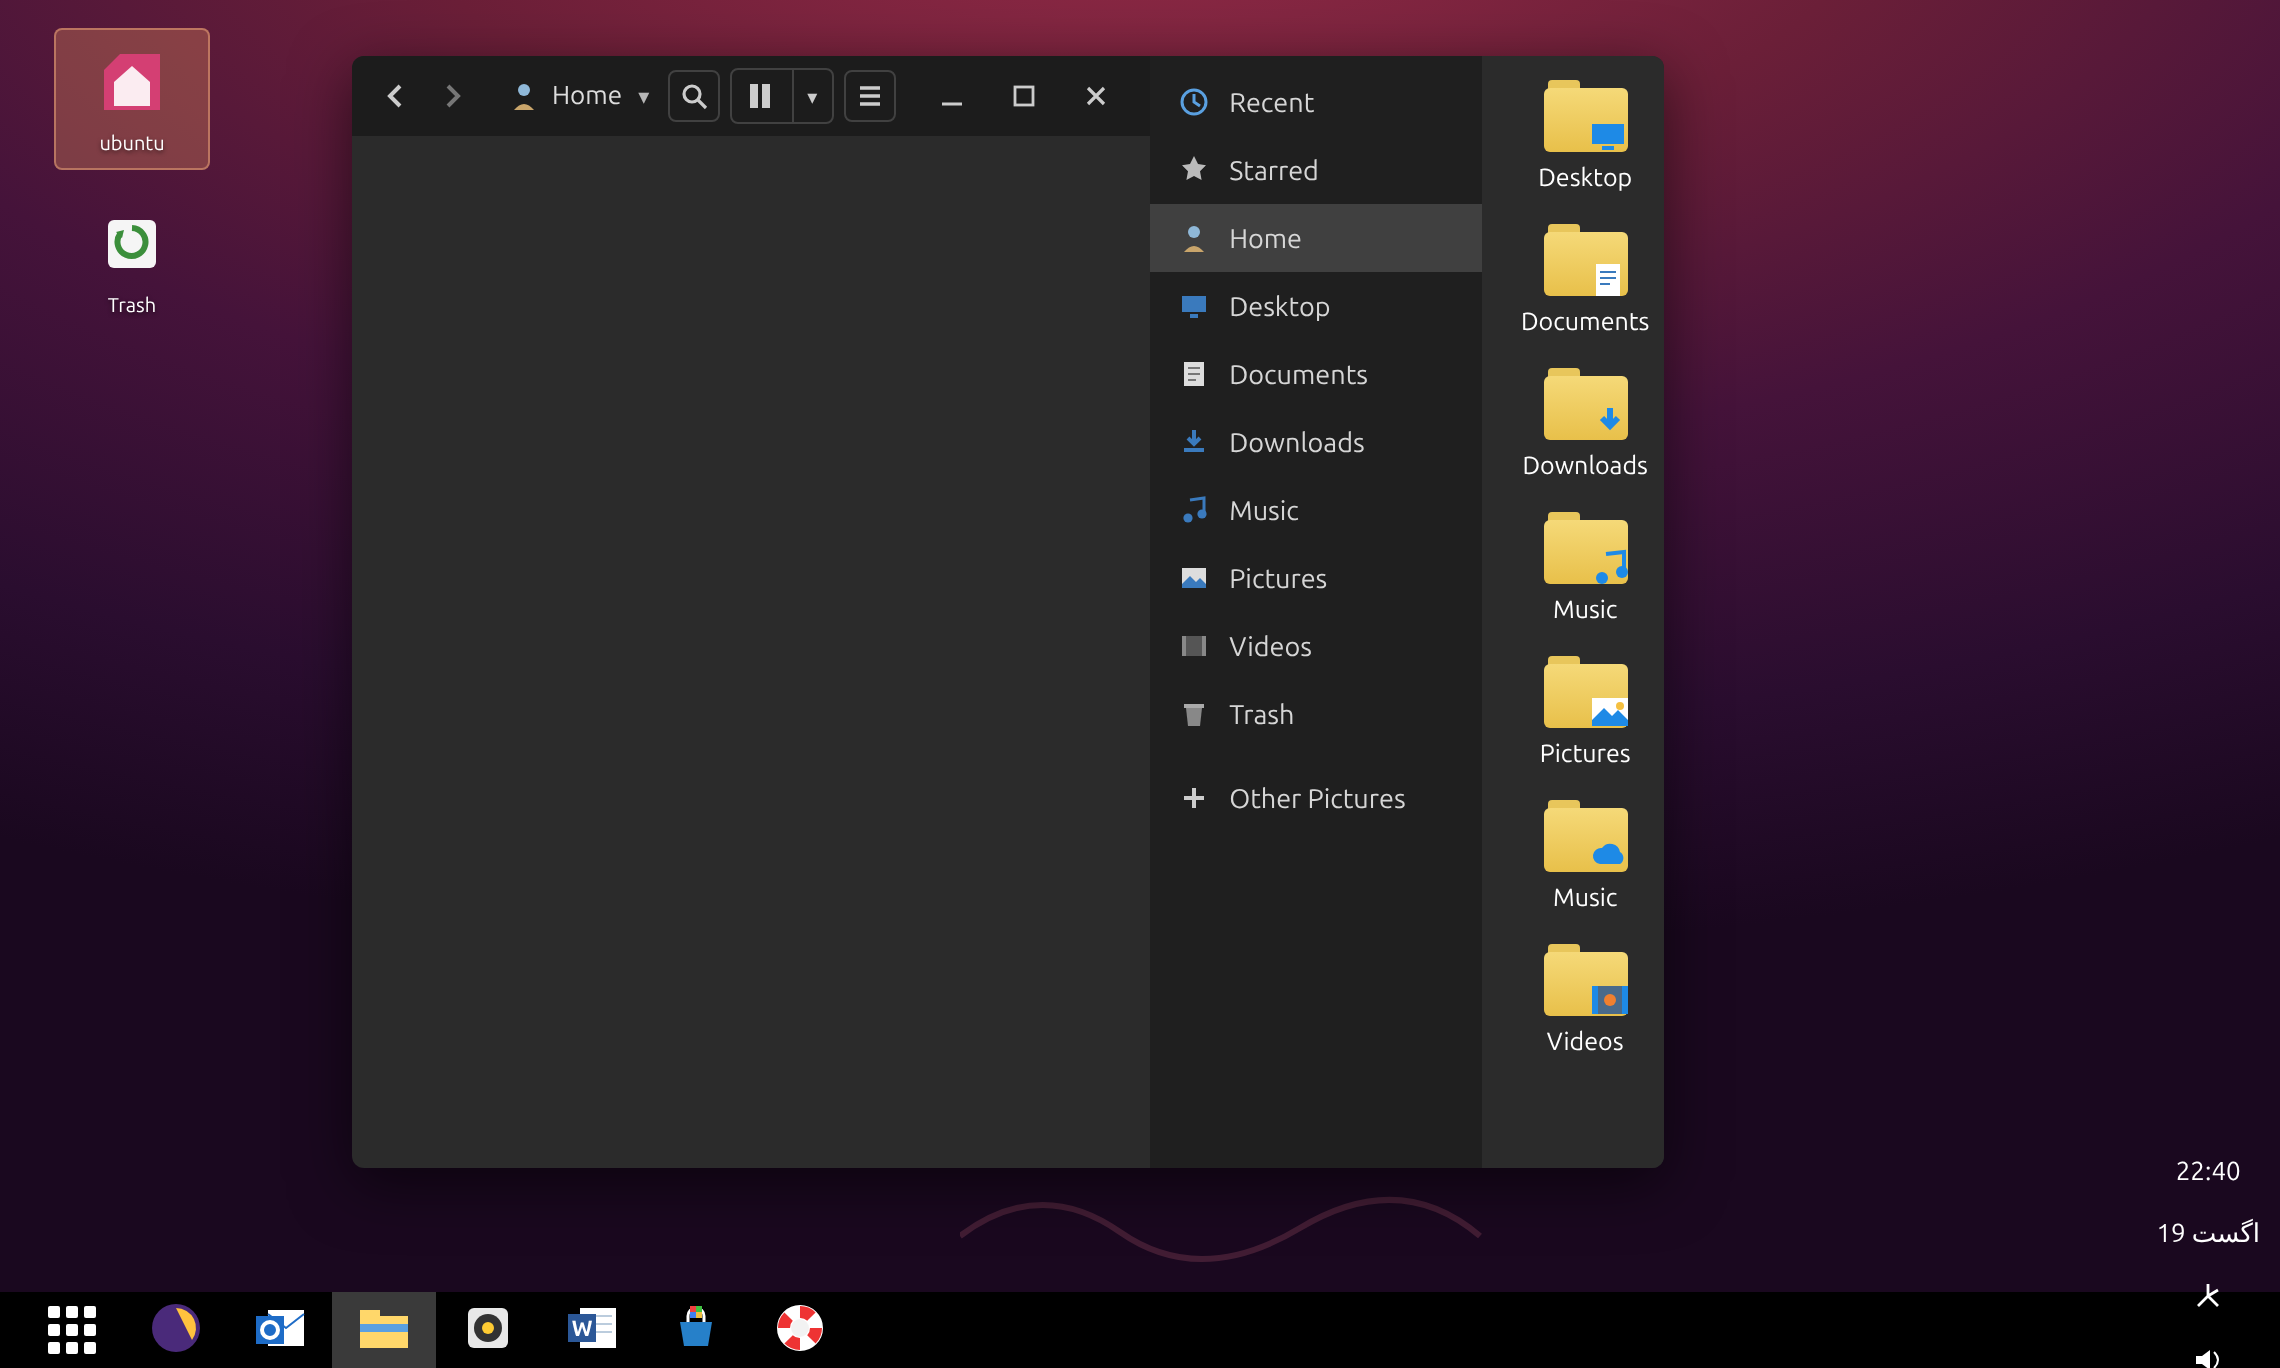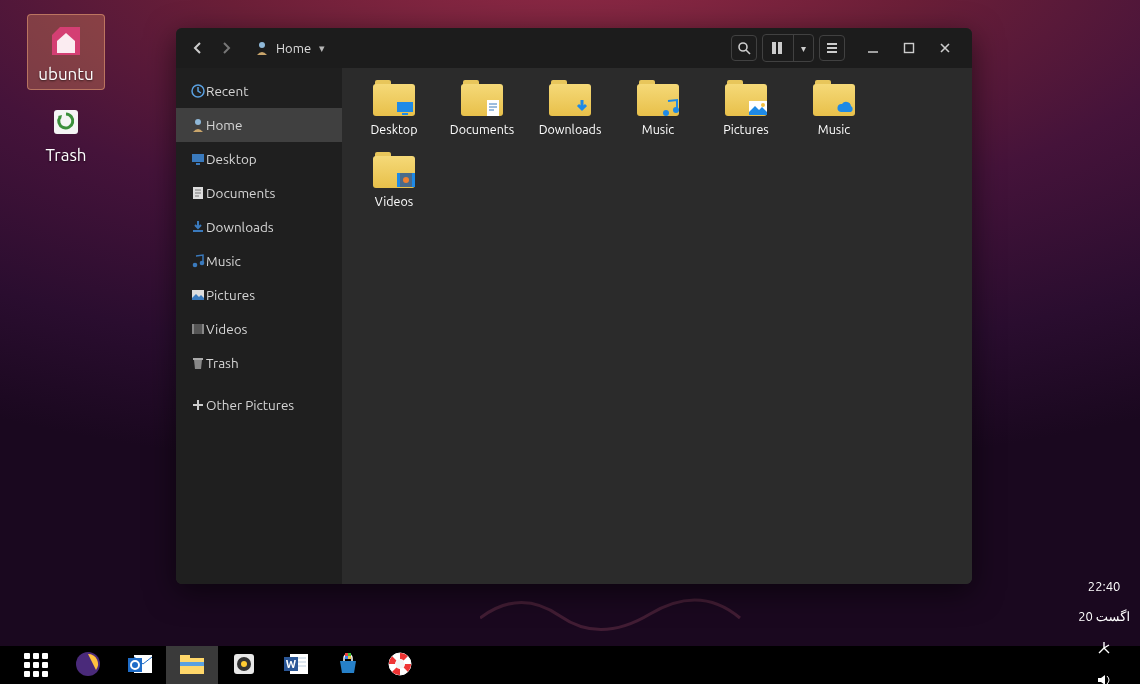--- a/index.html
+++ b/index.html
@@ -14,48 +14,48 @@
   .wallpaper-squiggle svg { display:block; }
 
   
   .desktop-icon {
     position:absolute; width:78px; text-align:center;
     color:#fff; text-shadow:0 1px 2px rgba(0,0,0,.6);
     padding:6px 0; border-radius:4px;
   }
   .desktop-icon.selected { background: rgba(255,165,100,.28); border:1px solid rgba(255,185,130,.45);}
   .desktop-icon svg { width:40px; height:40px; display:block; margin:0 auto 3px;}
-  .desktop-icon span { font-size:17px; }
+  .desktop-icon span { font-size:10px; }
 
   
   .fm {
-    position:absolute; left:176px; top:28px; width:796px; height:556px;
+    position:absolute; left:176px; top:28px; width:656px; height:556px;
     background:#2b2b2b; border-radius:6px; box-shadow:0 8px 30px rgba(0,0,0,.55);
-    display:flex; flex-direction:column; overflow:hidden;
+    display:flex; overflow:hidden;
   }
   .fm-header {
     height:40px; background:#1c1c1c; display:flex; align-items:center; padding:0 8px;
     color:#ddd;
   }
   .hbtn { width:26px; height:26px; display:flex; align-items:center; justify-content:center;
           border-radius:4px; margin:0 1px;}
   .crumb { display:flex; align-items:center; gap:6px; margin-left:6px; padding:4px 8px;
            border-radius:4px;}
   .crumb .ic { width:16px; height:16px; }
   .crumb .chev { font-size:11px; opacity:.8; margin-left:2px;}
   .spacer { flex:1; }
   .viewbtns { display:flex; border:1px solid #414141; border-radius:4px; overflow:hidden; margin:0 4px;}
   .viewbtns .hbtn { border-radius:0; margin:0; width:30px;}
   .viewbtns .hbtn + .hbtn { border-left:1px solid #414141;}
   .winbtns { display:flex; gap:18px; margin-left:18px; margin-right:10px;}
   .winbtns .wb { width:18px; height:18px; display:flex; align-items:center; justify-content:center; }
 
   .fm-body { flex:1; display:flex; }
   .sidebar { width:166px; background:#1f1f1f; padding-top:6px;}
-  .sb-item { display:flex; align-items:center; height:34px; padding:0 14px;
+  .sb-item { display:flex; align-items:center; gap:10px; height:34px; padding:0 14px;
              color:#d6d6d6; font-size:13.5px;}
   .sb-item.active { background:#404040;}
   .sb-item .ic { width:16px; height:16px; flex-shrink:0; display:flex; align-items:center; justify-content:center;}
   .sb-gap { height:8px;}
 
   .content { flex:1; background:#2b2b2b; padding:12px 8px; display:flex; flex-wrap:wrap;
              align-content:flex-start; }
   .folder { width:88px; height:66px; text-align:center; margin:0 0 6px 0; color:#fff;}
   .folder .icon { width:42px; height:36px; margin:0 auto 6px; position:relative;}
   .folder .icon .tab { position:absolute; top:0; left:2px; width:16px; height:6px;
@@ -170,20 +170,28 @@
     <div class="sidebar" id="sidebar">
         <div class="sb-item">
           <span class="ic">
             <svg width="16" height="16">
               <circle cx="8" cy="8" r="6" stroke="#5aa0e0" stroke-width="1.5" fill="none"></circle>
               <path d="M8 4 v4 l3 2" stroke="#5aa0e0" stroke-width="1.5" fill="none"></path>
             </svg>
           </span>
           <span>Recent</span>
         </div>
+        <div class="sb-item">
+          <span class="ic">
+            <svg width="16" height="16">
+              <path d="M8 1 l2 4 4 .6 -3 3 .8 4.4 -3.8-2 -3.8 2 .8-4.4 -3-3 4-.6z" fill="#bbb"></path>
+            </svg>
+          </span>
+          <span>Starred</span>
+        </div>
         <div class="sb-item active">
           <span class="ic">
             <svg width="16" height="16">
               <circle cx="8" cy="5" r="3" fill="#8fb8d8"></circle>
               <path d="M3 15 q5-6 10 0 z" fill="#c9a56b"></path>
             </svg>
           </span>
           <span>Home</span>
         </div>
         <div class="sb-item">
@@ -431,21 +439,21 @@
             <path d="M14 3 a11 11 0 0 1 7.8 3.2 l-4.2 4.2 a5 5 0 0 0 -3.6-1.4 z" fill="#e33"></path>
             <path d="M25 14 a11 11 0 0 1 -3.2 7.8 l-4.2-4.2 a5 5 0 0 0 1.4-3.6 z" fill="#e33"></path>
             <path d="M14 25 a11 11 0 0 1 -7.8-3.2 l4.2-4.2 a5 5 0 0 0 3.6 1.4 z" fill="#e33"></path>
             <path d="M3 14 a11 11 0 0 1 3.2-7.8 l4.2 4.2 a5 5 0 0 0 -1.4 3.6 z" fill="#e33"></path>
             <circle cx="14" cy="14" r="4.5" fill="#000" opacity=".05"></circle>
           </svg></span>
       </div>
     </div>
   <div class="right">
     <span>22:40</span>
-    <span style="direction:rtl">اگست 20</span>
+    <span style="direction:rtl">اگست 19</span>
     <span class="status-ic">
         <svg width="16" height="16">
           <path d="M8 2 v6 M8 8 l-5 5 M8 8 l5 5 M8 8 l5-3" stroke="#fff" stroke-width="1.4" fill="none"></path>
         </svg>
       </span>
     <span class="status-ic">
         <svg width="16" height="16">
           <path d="M2 6 h3 l4-3 v10 l-4-3 h-3 z" fill="#fff"></path>
           <path d="M11 4 q4 4 0 8" stroke="#fff" fill="none"></path>
         </svg>

